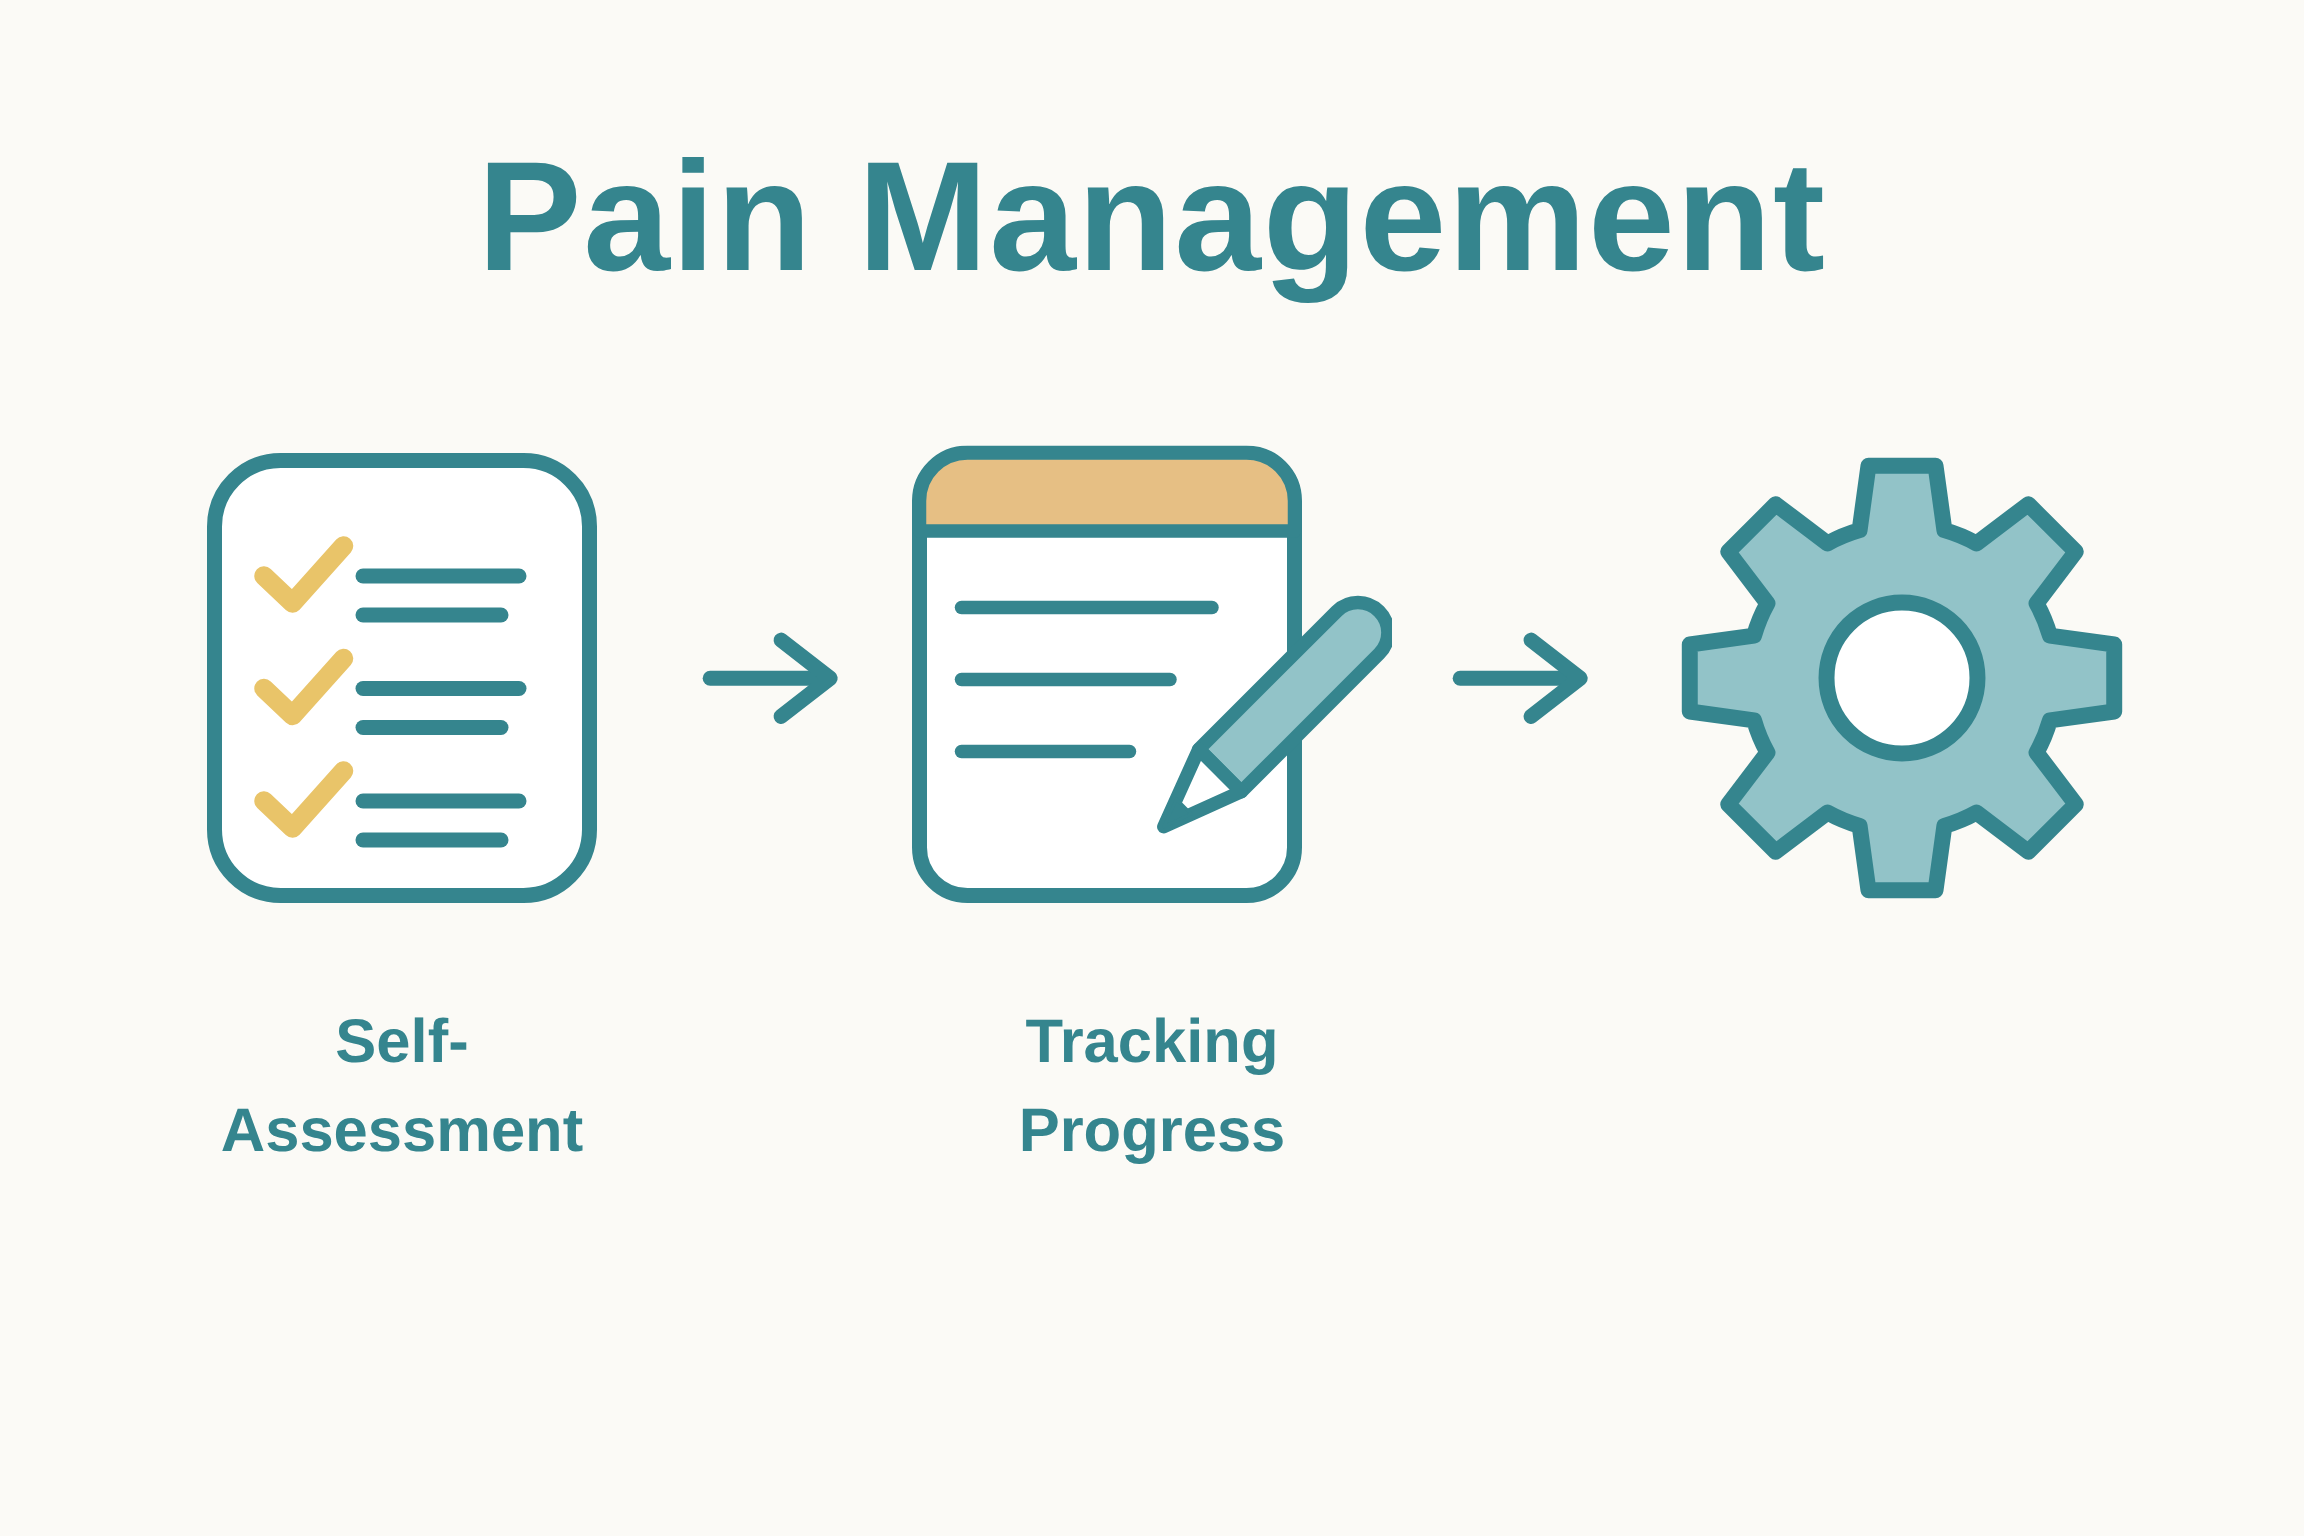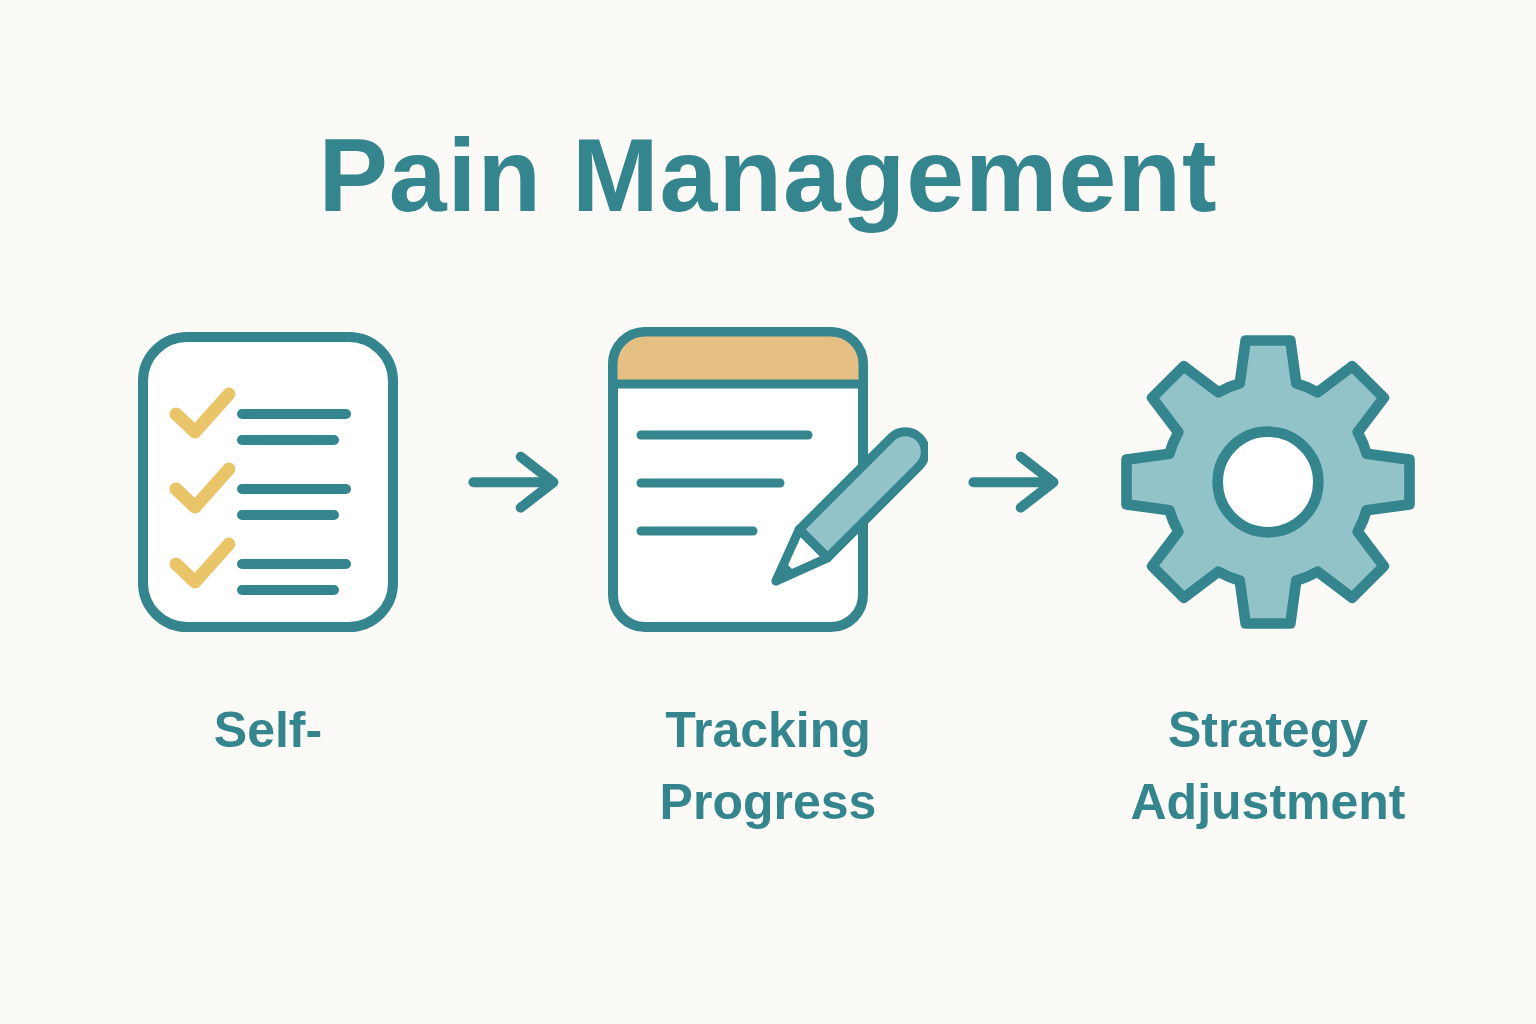--- a/index.html
+++ b/index.html
@@ -11,34 +11,34 @@
   }
   *{box-sizing:border-box;}
   html,body{margin:0;padding:0;}
   body{
     width:1536px;height:1024px;overflow:hidden;
     background:var(--background);
     font-family:"Liberation Sans",sans-serif;
   }
   .canvas{width:1536px;height:1024px;position:relative;}
   .title{
-    margin:0;padding-top:116px;text-align:center;
+    margin:0;padding-top:86px;text-align:center;
     font-size:104px;font-weight:bold;color:var(--teal);
     letter-spacing:1px;
   }
   .row{
     display:flex;justify-content:center;align-items:flex-start;
     margin-top:92px;
   }
   .step{display:flex;flex-direction:column;align-items:center;width:400px;}
   .icon-box{height:310px;display:flex;align-items:center;justify-content:center;}
   .arrow-box{width:100px;margin-top:117px;flex:0 0 auto;}
   .label{
     margin-top:58px;text-align:center;
-    font-size:50px;font-weight:bold;color:var(--teal);
+    font-size:41px;font-weight:bold;color:var(--teal);
     line-height:1.43;
   }
   .label span{display:block;}
 
   
   .shape-white{fill:#ffffff;stroke:var(--teal);stroke-width:10;}
   .check{fill:none;stroke:var(--yellow);stroke-width:13;stroke-linecap:round;stroke-linejoin:round;}
   .tline{stroke:var(--teal);stroke-width:10;stroke-linecap:round;}
   .tline9{stroke:var(--teal);stroke-width:9;stroke-linecap:round;}
   .band{fill:var(--tan);stroke:var(--teal);stroke-width:9;stroke-linejoin:round;}
@@ -75,20 +75,21 @@
           </g>
           <g>
             <polyline class="check" points="38,232 57,250 91,212"></polyline>
             <line class="tline" x1="104" y1="232" x2="208" y2="232"></line>
             <line class="tline" x1="104" y1="258" x2="196" y2="258"></line>
           </g>
         </svg>
       </div>
       <div class="label">
         <span>Self-</span>
+        <span>Assessment</span>
       </div>
     </div>
 
     <div class="arrow-box">
       <svg width="100" viewBox="0 0 110 84">
         <line class="aline" x1="6" y1="42" x2="86" y2="42"></line>
         <polyline class="ahead" points="58,14 94,42 58,70"></polyline>
       </svg>
     </div>
 
@@ -128,20 +129,16 @@
             A106,106 0 0 1 256.9,125.8 L301.2,131.9 L301.2,178.1 L256.9,184.2
             A106,106 0 0 1 247.7,206.4 L274.7,242 L242,274.7 L206.4,247.7
             A106,106 0 0 1 184.2,256.9 L178.1,301.2 L131.9,301.2 L125.8,256.9
             A106,106 0 0 1 103.6,247.7 L68,274.7 L35.3,242 L62.3,206.4
             A106,106 0 0 1 53.1,184.2 L8.8,178.1 L8.8,131.9 L53.1,125.8
             A106,106 0 0 1 62.3,103.6 L35.3,68 L68,35.3 L103.6,62.3
             A106,106 0 0 1 125.8,53.1 Z"></path>
           <circle class="gear-hole" cx="155" cy="155" r="52"></circle>
         </svg>
       </div>
-      <div class="label">
-        <span>Strategy</span>
-        <span>Adjustment</span>
-      </div>
     </div>
 
   </div>
 </div>
 
 </body></html>

